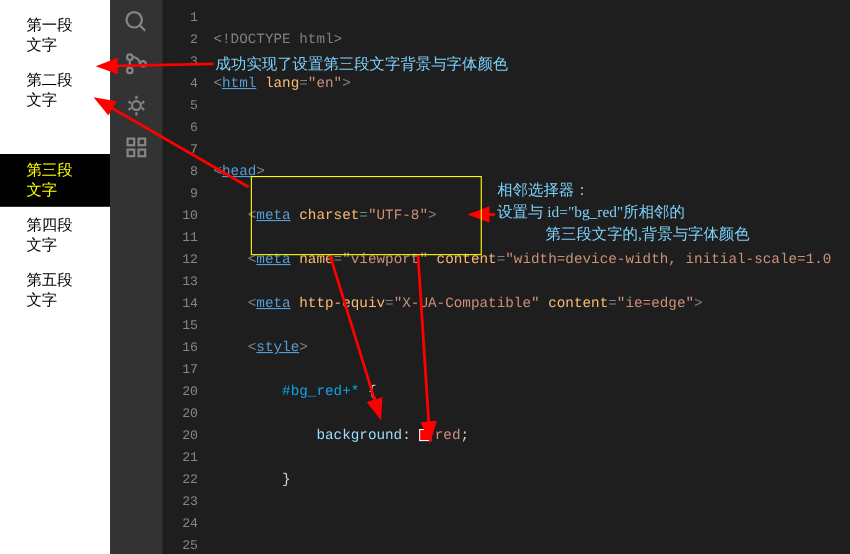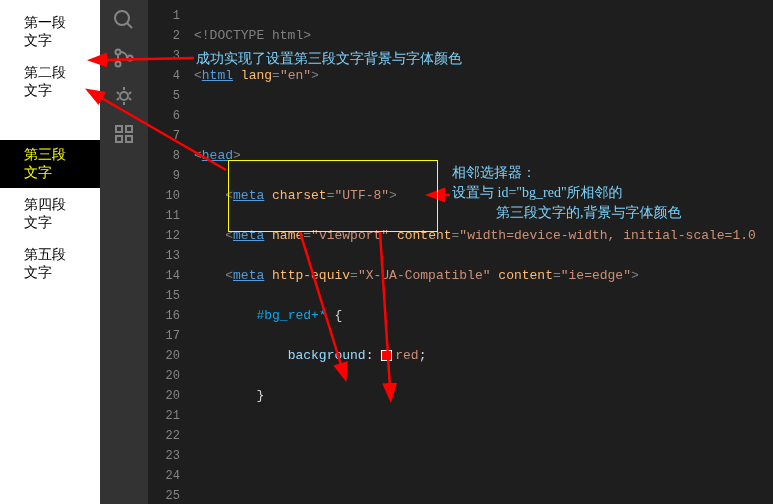--- a/index.html
+++ b/index.html
@@ -102,20 +102,21 @@
       <div>25</div>
     </div>
     <div class="code">
 <div class="line"><span class="doctype">&lt;!DOCTYPE html&gt;</span></div>
 <div class="line"><span class="tag">&lt;</span><span class="name">html</span> <span class="attr">lang</span><span class="tag">=</span><span class="str">"en"</span><span class="tag">&gt;</span></div>
 <div class="line"> </div>
 <div class="line"><span class="tag">&lt;</span><span class="name">head</span><span class="tag">&gt;</span></div>
 <div class="line">    <span class="tag">&lt;</span><span class="name">meta</span> <span class="attr">charset</span><span class="tag">=</span><span class="str">"UTF-8"</span><span class="tag">&gt;</span></div>
 <div class="line">    <span class="tag">&lt;</span><span class="name">meta</span> <span class="attr">name</span><span class="tag">=</span><span class="str">"viewport"</span> <span class="attr">content</span><span class="tag">=</span><span class="str">"width=device-width, initial-scale=1.0</span></div>
 <div class="line">    <span class="tag">&lt;</span><span class="name">meta</span> <span class="attr">http-equiv</span><span class="tag">=</span><span class="str">"X-UA-Compatible"</span> <span class="attr">content</span><span class="tag">=</span><span class="str">"ie=edge"</span><span class="tag">&gt;</span></div>
+<div class="line">    <span class="tag">&lt;</span><span class="name">style</span><span class="tag">&gt;</span></div>
 <div class="line">        <span class="sel">#bg_red+*</span><span class="txt"> {</span></div>
 <div class="line">            <span class="prop">background</span><span class="txt">: </span><span class="color-swatch" style="background:red"></span><span class="val">red</span><span class="txt">;</span></div>
 <div class="line">        <span class="txt">}</span></div>
 
 
 
 
 
 
 

